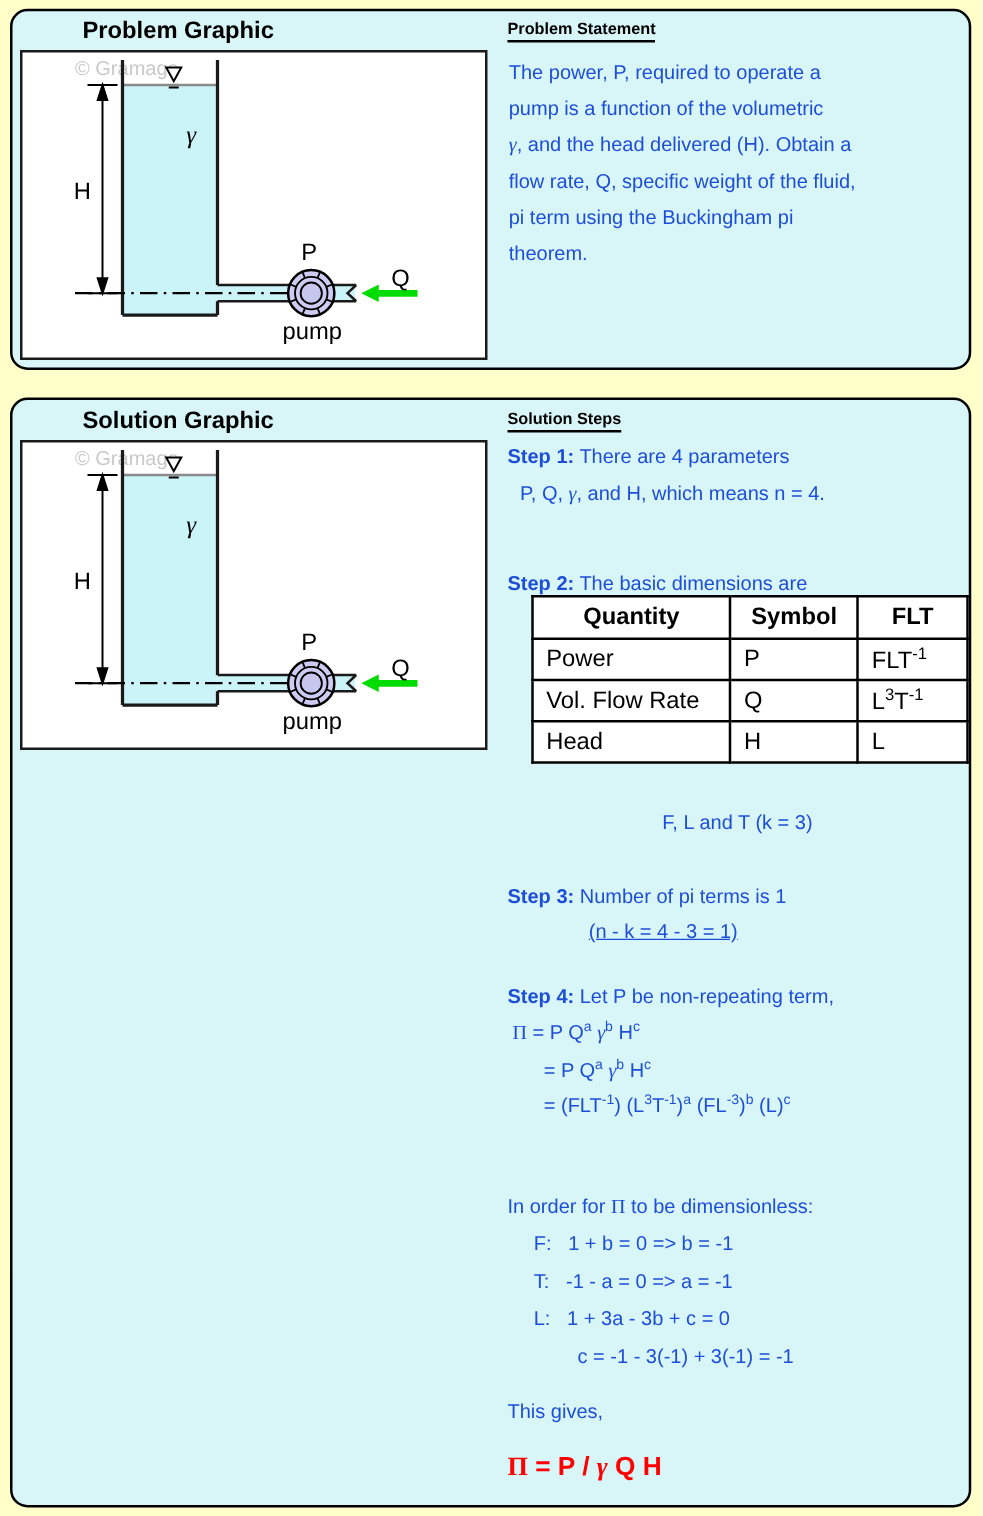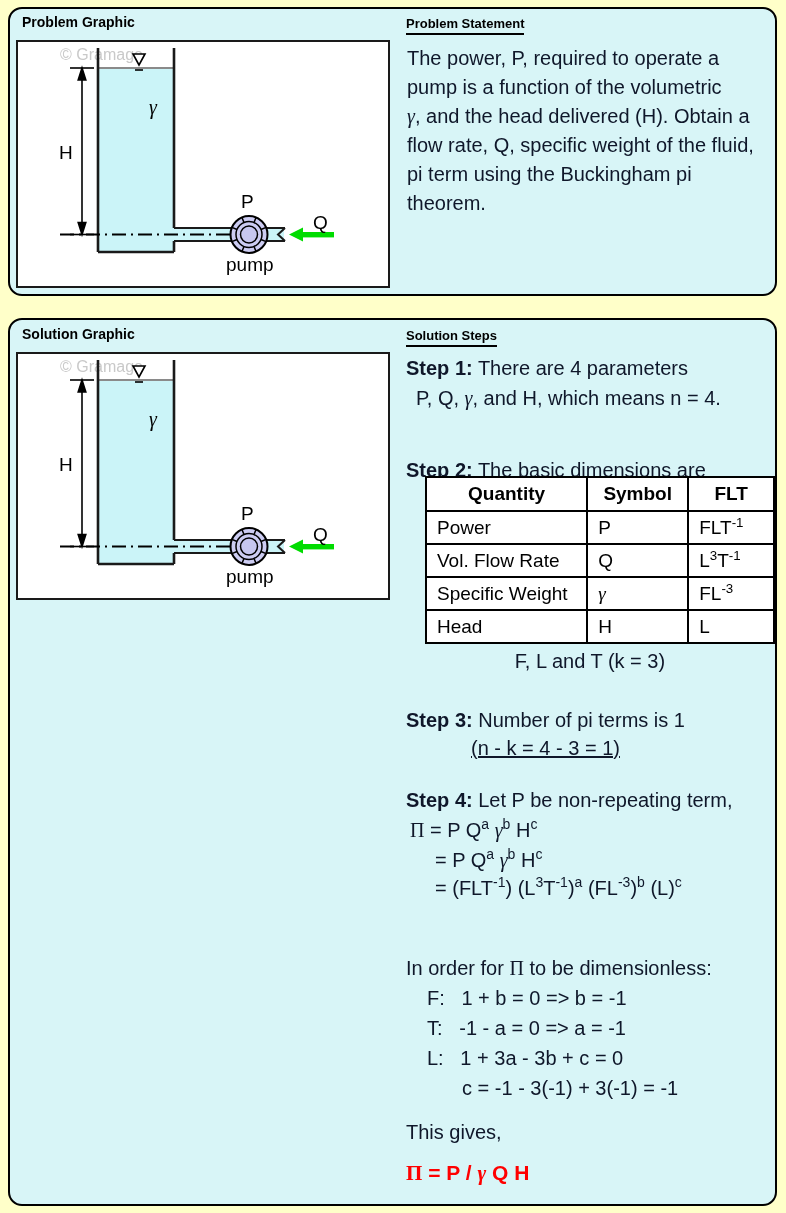--- a/index.html
+++ b/index.html
@@ -2,23 +2,23 @@
 <html><head>
 <meta charset="utf-8">
 <style>
   html,body{margin:0;padding:0;}
   body{font-family:"Liberation Sans","DejaVu Sans",sans-serif;}
   .page{position:relative;width:786px;height:1213px;overflow:hidden;}
   .panel{position:absolute;left:8px;width:765px;border:2px solid #000;border-radius:14px;}
   .panel.top{top:7px;height:285px;}
   .panel.bottom{top:318px;height:884px;}
   .abs{position:absolute;white-space:nowrap;}
-  .gtitle{font-size:14px;font-weight:700;color:#000;}
+  .gtitle{font-size:19px;font-weight:700;color:#000;margin-left:44px;}
   .utitle{font-size:13px;font-weight:700;color:#000;border-bottom:2px solid #000;padding-bottom:2px;display:inline-block;}
-  .body-line{font-size:20px;color:#0f172a;}
+  .body-line{font-size:16px;color:#1d4ed8;}
   .pre{white-space:pre;}
   .graphic-box{position:absolute;left:6px;width:370px;height:244px;background:#fff;border:2px solid #1a1a1a;}
   .stmt{line-height:29px;}
   .sg-b{font-weight:700;}
   .sg-sup{font-size:0.7em;vertical-align:super;}
   .sg-sym{font-family:"Liberation Serif","DejaVu Serif",serif;}
   .sg-symi{font-family:"Liberation Serif","DejaVu Serif",serif;font-style:italic;}
   table.dims{border-collapse:collapse;background:#fff;}
   table.dims th,table.dims td{border:2px solid #000;font-size:19px;vertical-align:middle;padding:0 10px;}
   table.dims th{font-weight:700;height:32px;}
@@ -161,25 +161,20 @@
           <td>Power</td>
           <td><span>P</span></td>
           <td><span>FLT</span><span class="sg-sup">-1</span></td>
         </tr>
         <tr>
           <td>Vol. Flow Rate</td>
           <td><span>Q</span></td>
           <td><span>L</span><span class="sg-sup">3</span><span>T</span><span class="sg-sup">-1</span></td>
         </tr>
         <tr>
-          <td>Specific Weight</td>
-          <td><span class="sg-symi">γ</span></td>
-          <td><span>FL</span><span class="sg-sup">-3</span></td>
-        </tr>
-        <tr>
           <td>Head</td>
           <td><span>H</span></td>
           <td><span>L</span></td>
         </tr>
       </tbody>
     </table>
 
     <div class="abs centerbox" style="left:396px;top:324px;width:368px;">
       <div class="body-line" style="margin-top:6px;">F, L and T (k = 3)</div>
     </div>

